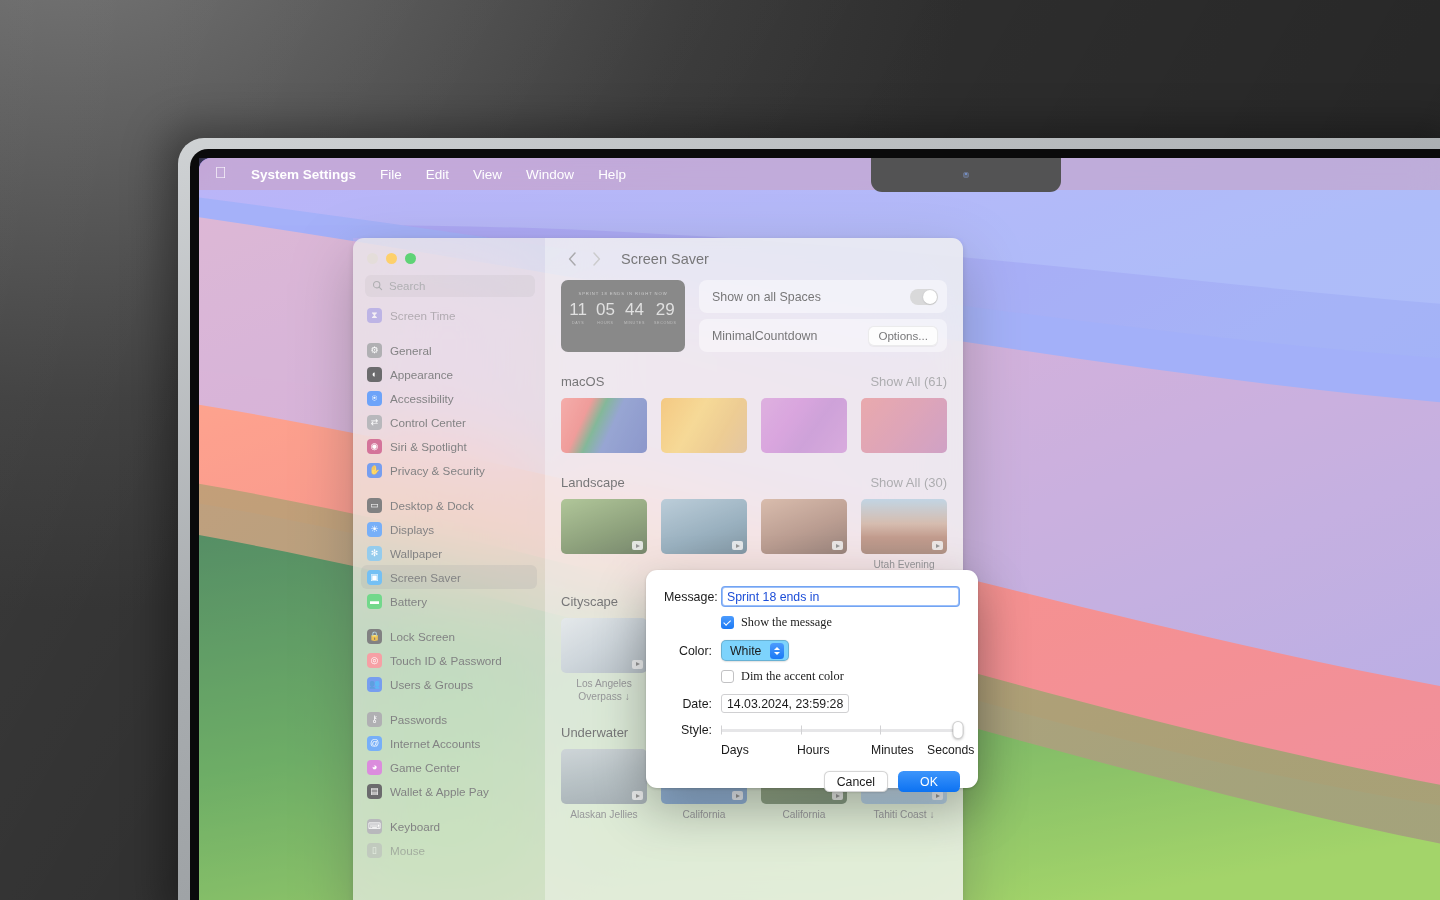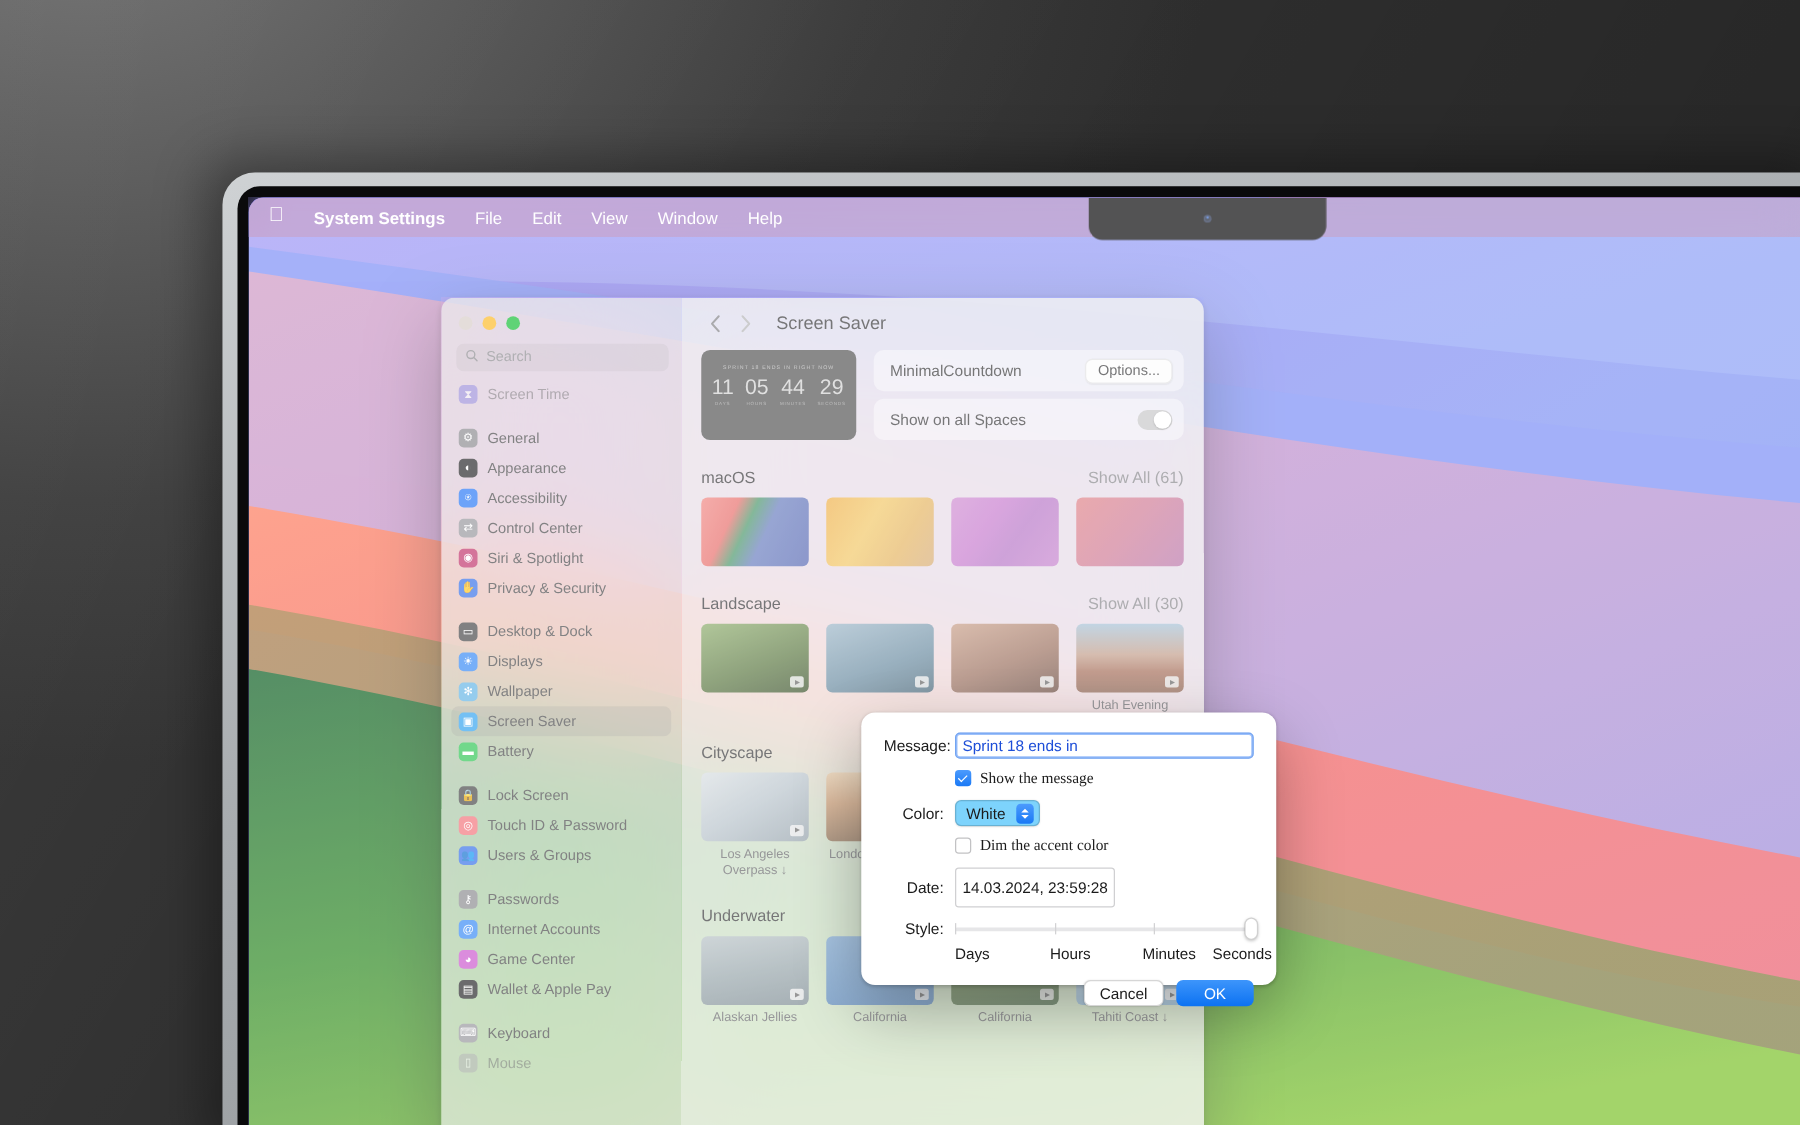--- a/index.html
+++ b/index.html
@@ -185,21 +185,21 @@
   .thumb .img .play {
     position: absolute; right: 4px; bottom: 4px; width: 11px; height: 9px;
     background: rgba(240,240,240,.85); border-radius: 2px;
     display:flex; align-items:center; justify-content:center;
   }
   .thumb .img .play::after { content:""; border-left: 4px solid #6a6a6a; border-top: 2.5px solid transparent; border-bottom: 2.5px solid transparent; margin-left:1px; }
   .thumb .cap { margin-top: 5px; font-size: 10.2px; color: #6a6a6e; text-align: center; line-height: 1.25; }
 
   
   .sheet {
-    position: absolute; left: 490px; top: 412px;
+    position: absolute; left: 447px; top: 412px;
     width: 332px; height: 218px;
     background: #fff; border-radius: 11px;
     box-shadow: 0 20px 52px rgba(0,0,0,.30), 0 1px 3px rgba(0,0,0,.18);
     z-index: 60;
     padding: 16px 18px 0 18px;
     font-size: 12.4px; color: #1b1b1b;
   }
   .frow { display: flex; align-items: center; margin-bottom: 10px; }
   .flabel { width: 57px; text-align: right; padding-right: 9px; flex: 0 0 57px; color: #1b1b1b; font-size: 12.4px; }
   .textfield {
@@ -220,21 +220,21 @@
     border: .5px solid rgba(0,0,0,.16); box-shadow: 0 .5px 1.5px rgba(0,0,0,.12);
     display: flex; align-items: center; padding: 0 4px 0 8px; gap: 9px;
     font-size: 12.3px; color: #1b1b1b;
   }
   .chevbox { width: 14px; height: 16px; border-radius: 3.5px; background: linear-gradient(#4c9bfd,#1a79f5); display:flex; flex-direction:column; align-items:center; justify-content:center; gap:2px; }
   .chevbox i { display:block; width:0;height:0;border-left:3px solid transparent;border-right:3px solid transparent; }
   .chevbox i.up { border-bottom:3.5px solid #fff; }
   .chevbox i.dn { border-top:3.5px solid #fff; }
 
   .datefield {
-    height: 32px; border: .5px solid #d0d0d2; border-radius: 3px; background: #fff;
+    height: 19px; border: .5px solid #d0d0d2; border-radius: 3px; background: #fff;
     display: flex; align-items: center; padding: 0 5px; font-size: 12.3px; color: #1b1b1b;
   }
 
   .sliderwrap { flex: 1; position: relative; height: 14px; display: flex; align-items: center; }
   .track { position: absolute; left: 0; right: 0; height: 3px; background: #e6e6e8; border-radius: 2px; }
   .tick { position: absolute; width: 1px; height: 9px; background: #d2d2d4; top: 50%; transform: translateY(-50%); }
   .knob {
     position: absolute; width: 11px; height: 18px; border-radius: 6px;
     background: #fff; border: .5px solid rgba(0,0,0,.18);
     box-shadow: 0 1px 2.5px rgba(0,0,0,.22); top: 50%; transform: translate(-50%,-50%);
@@ -465,26 +465,26 @@
                         <div class="pv-lab">MINUTES</div>
                       </div>
                       <div class="pv-unit">
                         <div class="pv-num">29</div>
                         <div class="pv-lab">SECONDS</div>
                       </div>
                     </div>
                 </div>
                 <div class="panel">
                   <div class="prow">
+                    <span>Show on all Spaces</span>
+                    <span class="toggle"></span>
+                  </div>
+                  <div class="prow">
                     <span>MinimalCountdown</span>
                     <span class="optbtn">Options...</span>
-                  </div>
-                  <div class="prow">
-                    <span>Show on all Spaces</span>
-                    <span class="toggle"></span>
                   </div>
                 </div>
               </div>
 
               <div id="sections">
                   <div class="sect">
                     <span class="sect-title">macOS</span>
                     <span class="showall">Show All (61)</span>
                   </div>
                   <div class="grid">

